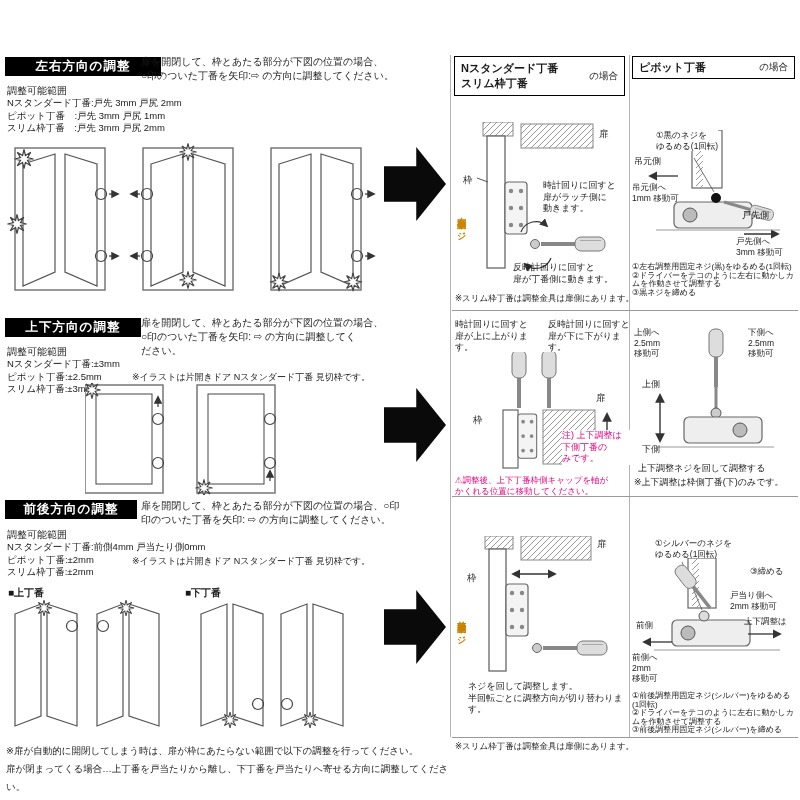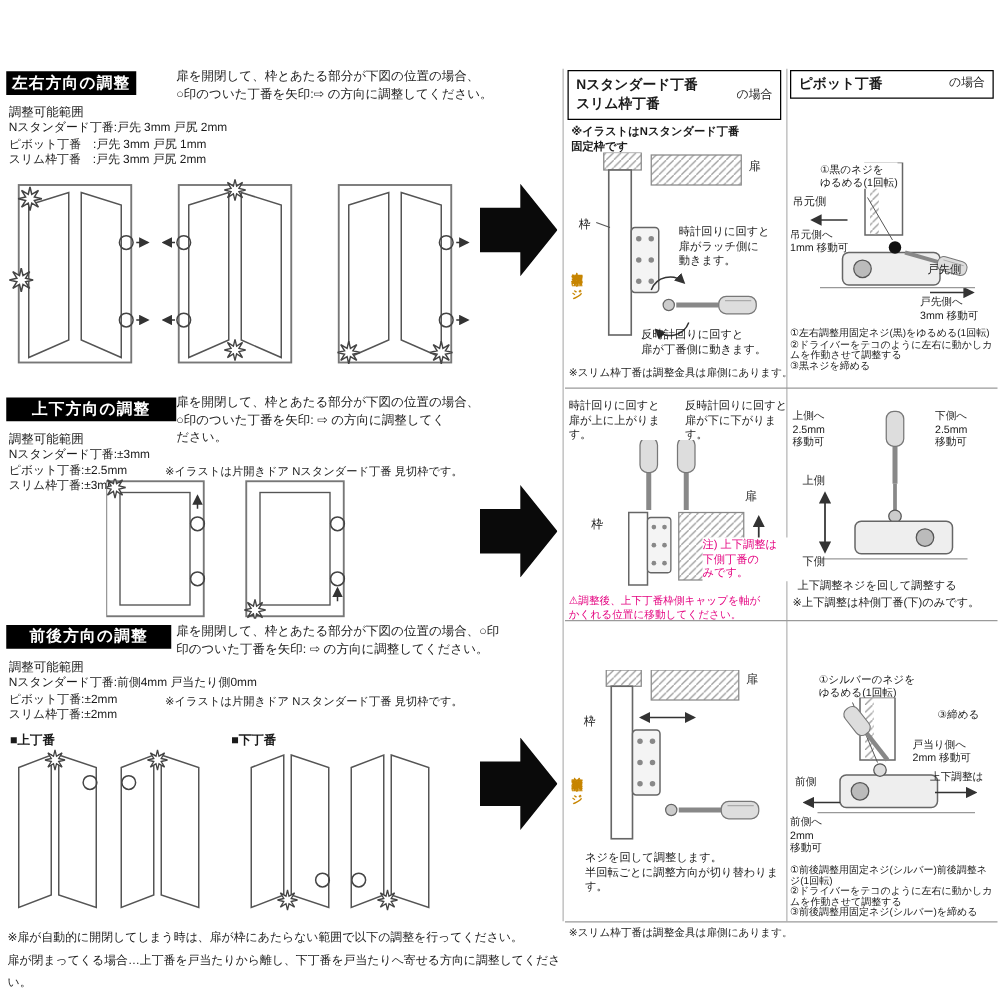--- a/index.html
+++ b/index.html
@@ -67,21 +67,21 @@
 
 <div class="page">
 
 
   <div class="abs vline" style="left:450px;top:55px;height:682px"></div>
   <div class="abs vline" style="left:629px;top:55px;height:682px"></div>
   <div class="abs hline" style="left:452px;top:310px;width:346px"></div>
   <div class="abs hline" style="left:452px;top:496px;width:346px"></div>
   <div class="abs hline" style="left:452px;top:737px;width:346px"></div>
 
-  <div class="abs sechdr" style="left:5px;top:57px;width:104px;height:19px">左右方向の調整</div>
+  <div class="abs sechdr" style="left:5px;top:57px;width:156px;height:19px">左右方向の調整</div>
   <div class="abs fs10 pre" style="left:141px;top:55px;width:260px">扉を開閉して、枠とあたる部分が下図の位置の場合、
 ○印のついた丁番を矢印:⇨ の方向に調整してください。</div>
   <div class="abs fs10" style="left:7px;top:84px">調整可能範囲</div>
   <div class="abs" style="left:7px;top:97px">
     <div class="rangeline">Nスタンダード丁番:戸先 3mm 戸尻 2mm</div>
     <div class="rangeline">ピボット丁番　:戸先 3mm 戸尻 1mm</div>
     <div class="rangeline">スリム枠丁番　:戸先 3mm 戸尻 2mm</div>
   </div>
 
   <svg class="abs" style="left:5px;top:138px" width="372" height="154">
@@ -122,22 +122,20 @@
 
   <div class="abs bigarrow" style="left:384px;top:147px;width:62px;height:74px"></div>
 
   <div class="abs casebox" style="left:454px;top:56px;width:171px;height:40px">
     <div>
       <div class="fs11 bold">Nスタンダード丁番</div>
       <div class="fs11 bold">スリム枠丁番</div>
     </div>
     <div class="fs95">の場合</div>
   </div>
-  <div class="abs fs9 bold pre" style="left:457px;top:100px">※イラストはNスタンダード丁番
-固定枠です</div>
 
   <div class="abs" style="left:455px;top:122px;width:170px;height:168px">
     <svg width="170" height="168">
       <rect x="28" y="0" width="30" height="14" fill="url(#hatch)" stroke="#888" stroke-width="1"></rect>
       <rect x="32" y="14" width="18" height="132" fill="#fff" stroke="#666" stroke-width="1.3"></rect>
       <rect x="66" y="2" width="72" height="24" fill="url(#hatch)" stroke="#888" stroke-width="1"></rect>
       <use href="#hinge-v" transform="translate(50,60)"></use>
       <circle cx="80" cy="122" r="4.5" fill="#ccc" stroke="#666"></circle>
       <use href="#sd-h" transform="translate(86,122)"></use>
       <path d="M66,110 a16,16 0 0 1 26,-6" fill="none" stroke="#333" stroke-width="1.2" marker-end="url(#ah)"></path>
@@ -351,21 +349,21 @@
     </svg>
     <div class="abs fs85 pre whitebg" style="left:98px;top:32px">戸当り側へ
 2mm 移動可</div>
     <div class="abs fs85" style="left:112px;top:58px">上下調整は</div>
     <div class="abs fs85" style="left:4px;top:62px">前側</div>
     <div class="abs fs85 pre" style="left:0px;top:94px">前側へ
 2mm
 移動可</div>
   </div>
   <div class="abs" style="left:632px;top:692px;width:164px">
-    <div class="fs8">①前後調整用固定ネジ(シルバー)前後調整ネジ(1回転)</div>
+    <div class="fs8">①前後調整用固定ネジ(シルバー)をゆるめる(1回転)</div>
     <div class="fs8">②ドライバーをテコのように左右に動かしカムを作動させて調整する</div>
     <div class="fs8">③前後調整用固定ネジ(シルバー)を締める</div>
   </div>
 
   <div class="abs" style="left:6px;top:742px;width:445px">
     <div class="footline">※扉が自動的に開閉してしまう時は、扉が枠にあたらない範囲で以下の調整を行ってください。</div>
     <div class="footline">扉が閉まってくる場合…上丁番を戸当たりから離し、下丁番を戸当たりへ寄せる方向に調整してください。</div>
   </div>
 
 </div>

